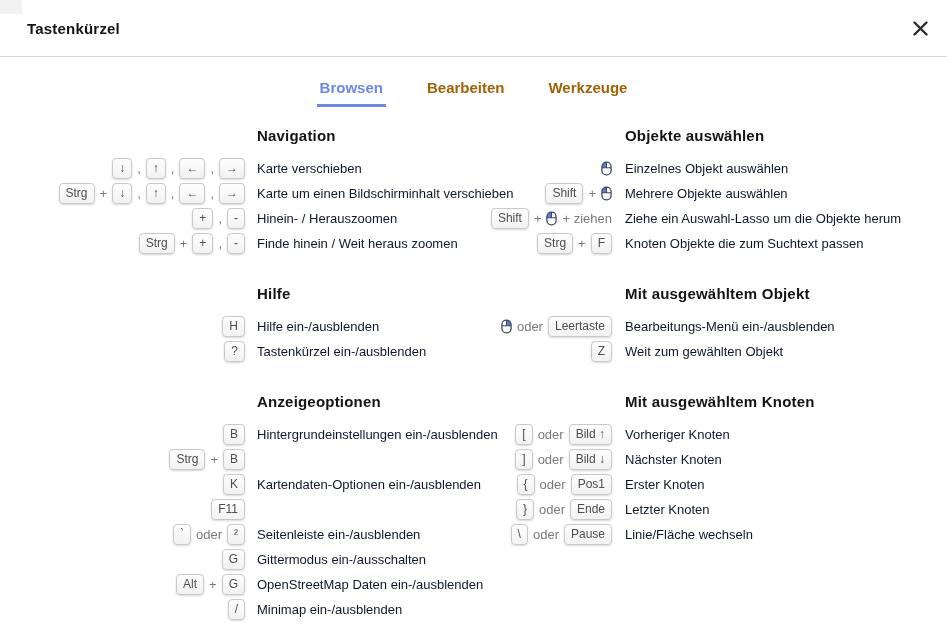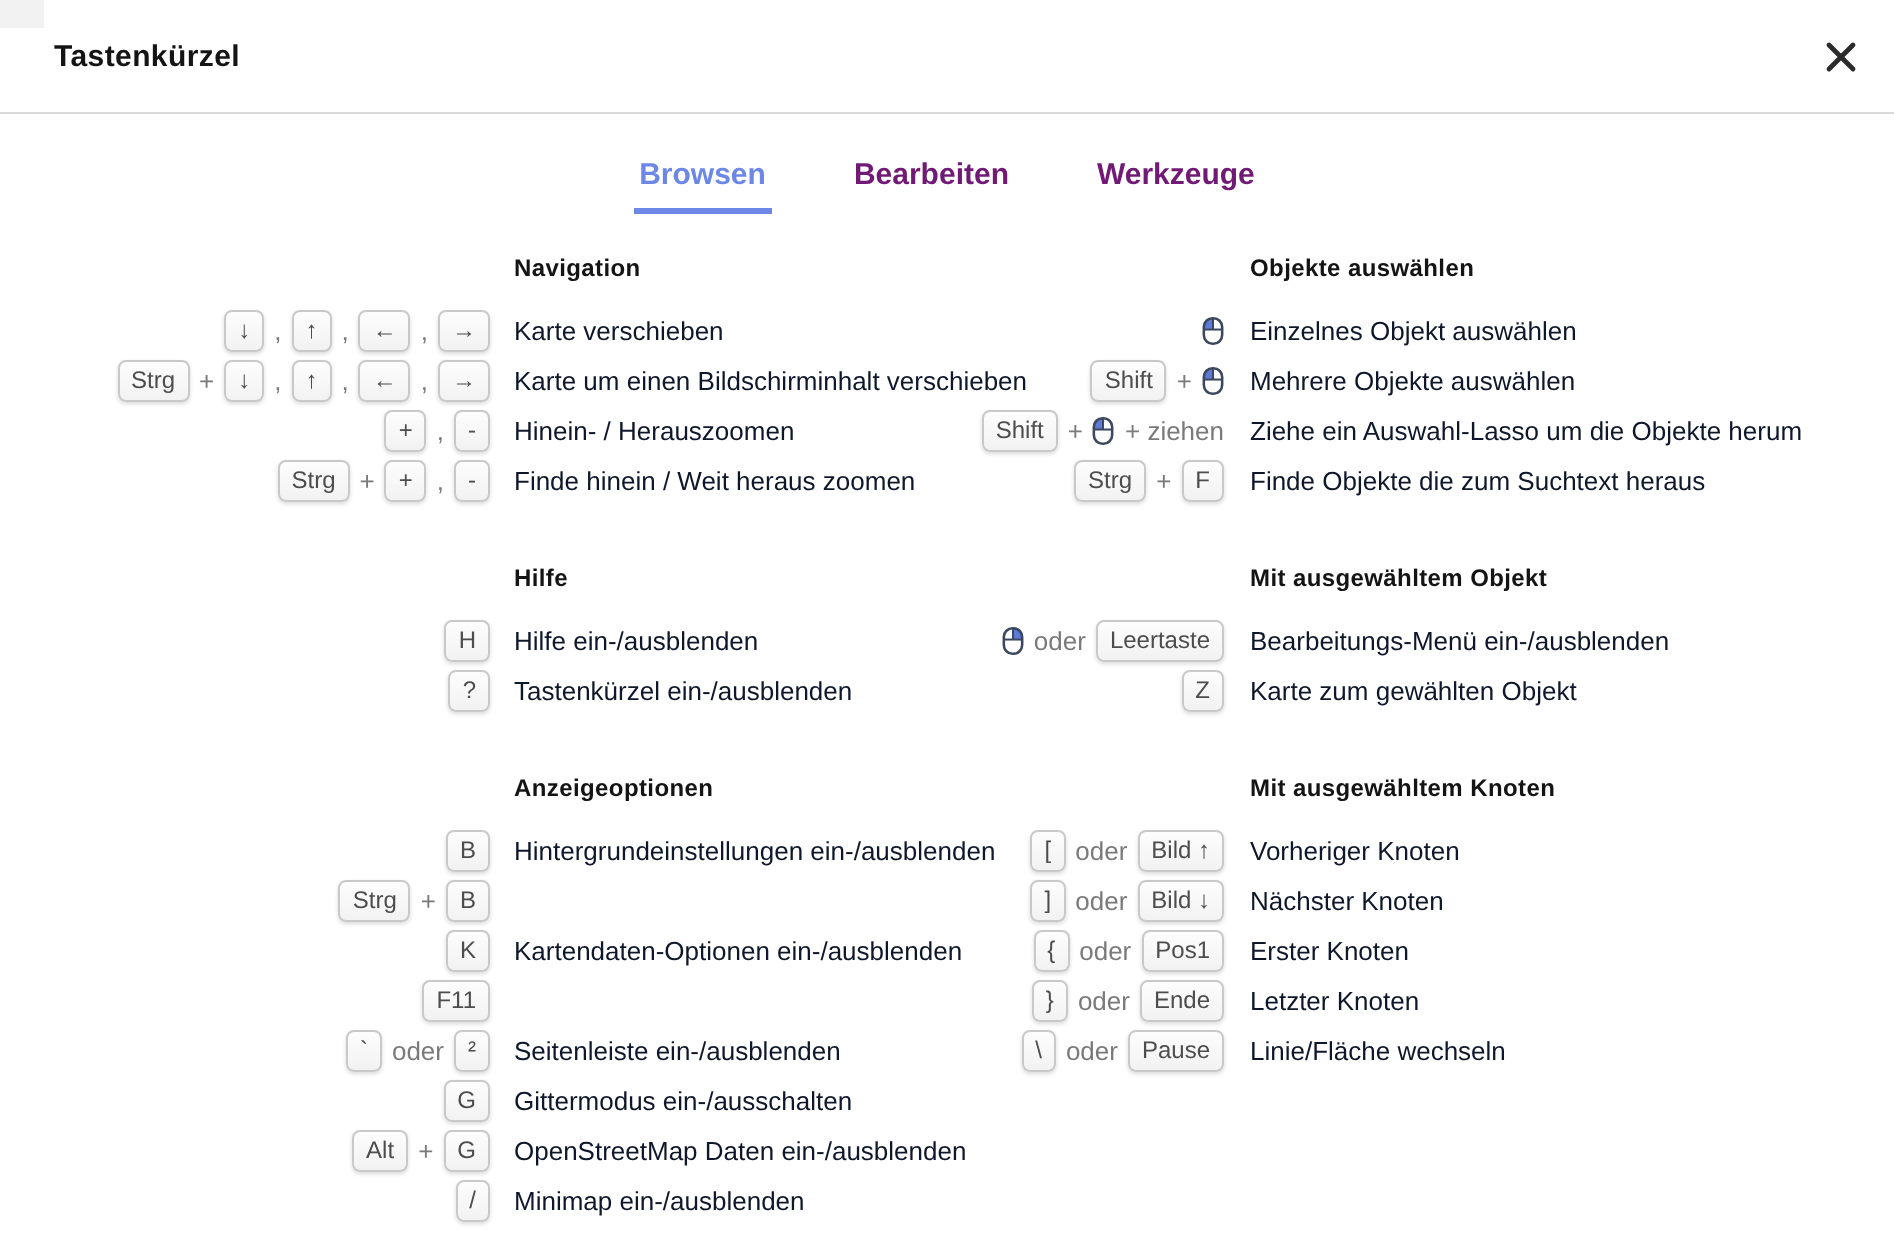--- a/index.html
+++ b/index.html
@@ -28,33 +28,33 @@
     width: 34px; height: 34px;
     background: none; border: none; cursor: pointer;
     display: flex; align-items: center; justify-content: center;
     padding: 0;
   }
 
   .tabbar { display: flex; justify-content: center; gap: 38px; padding-top: 20px; }
   .tab {
     background: none; border: none; cursor: pointer;
     font-family: inherit; font-size: 15px; font-weight: bold;
-    color: #701a75; padding: 2px 3px 8px;
+    color: #a16207; padding: 2px 3px 8px;
     border-bottom: 3px solid transparent;
   }
   .tab.active { color: var(--accent); border-bottom-color: var(--accent); text-align: center; }
 
   .content { display: flex; padding-top: 20px; }
   .col-left  { width: 473px; --keysw: 245px; --gap: 12px; }
   .col-right { width: 474px; --keysw: 139px; --gap: 13px; }
 
   .section { margin-bottom: 29px; }
   .section h3 {
     margin: 0 0 12px calc(var(--keysw) + var(--gap));
-    font-size: 12px; color: #141414; letter-spacing: .2px;
+    font-size: 15px; color: #141414; letter-spacing: .2px;
   }
   .row { display: flex; align-items: center; height: 25px; }
   .keys {
     width: var(--keysw);
     display: flex; justify-content: flex-end; align-items: center; gap: 5px;
     flex: 0 0 var(--keysw);
   }
   .desc { margin-left: var(--gap); font-size: 13px; color: #0f172a; white-space: nowrap; }
 
   kbd {
@@ -266,21 +266,21 @@
               <span class="sep">+ ziehen</span>
             </div>
             <div class="desc">Ziehe ein Auswahl-Lasso um die Objekte herum</div>
           </div>
           <div class="row">
             <div class="keys">
               <kbd>Strg</kbd>
               <span class="sep">+</span>
               <kbd>F</kbd>
             </div>
-            <div class="desc">Finde Objekte die zum Suchtext heraus</div>
+            <div class="desc">Knoten Objekte die zum Suchtext passen</div>
           </div>
         </section>
         <section class="section">
           <h3>Mit ausgewähltem Objekt</h3>
           <div class="row">
             <div class="keys">
               <span class="mouse">
                 <svg width="11" height="15" viewBox="0 0 12 16">
                   <rect x="1" y="1" width="10" height="14" rx="4.8" fill="#fff"></rect>
                   <g transform="scale(-1,1) translate(-12,0)">
@@ -293,21 +293,21 @@
               </span>
               <span class="sep">oder</span>
               <kbd>Leertaste</kbd>
             </div>
             <div class="desc">Bearbeitungs-Menü ein-/ausblenden</div>
           </div>
           <div class="row">
             <div class="keys">
               <kbd>Z</kbd>
             </div>
-            <div class="desc">Karte zum gewählten Objekt</div>
+            <div class="desc">Weit zum gewählten Objekt</div>
           </div>
         </section>
         <section class="section">
           <h3>Mit ausgewähltem Knoten</h3>
           <div class="row">
             <div class="keys">
               <kbd>[</kbd>
               <span class="sep">oder</span>
               <kbd>Bild ↑</kbd>
             </div>

